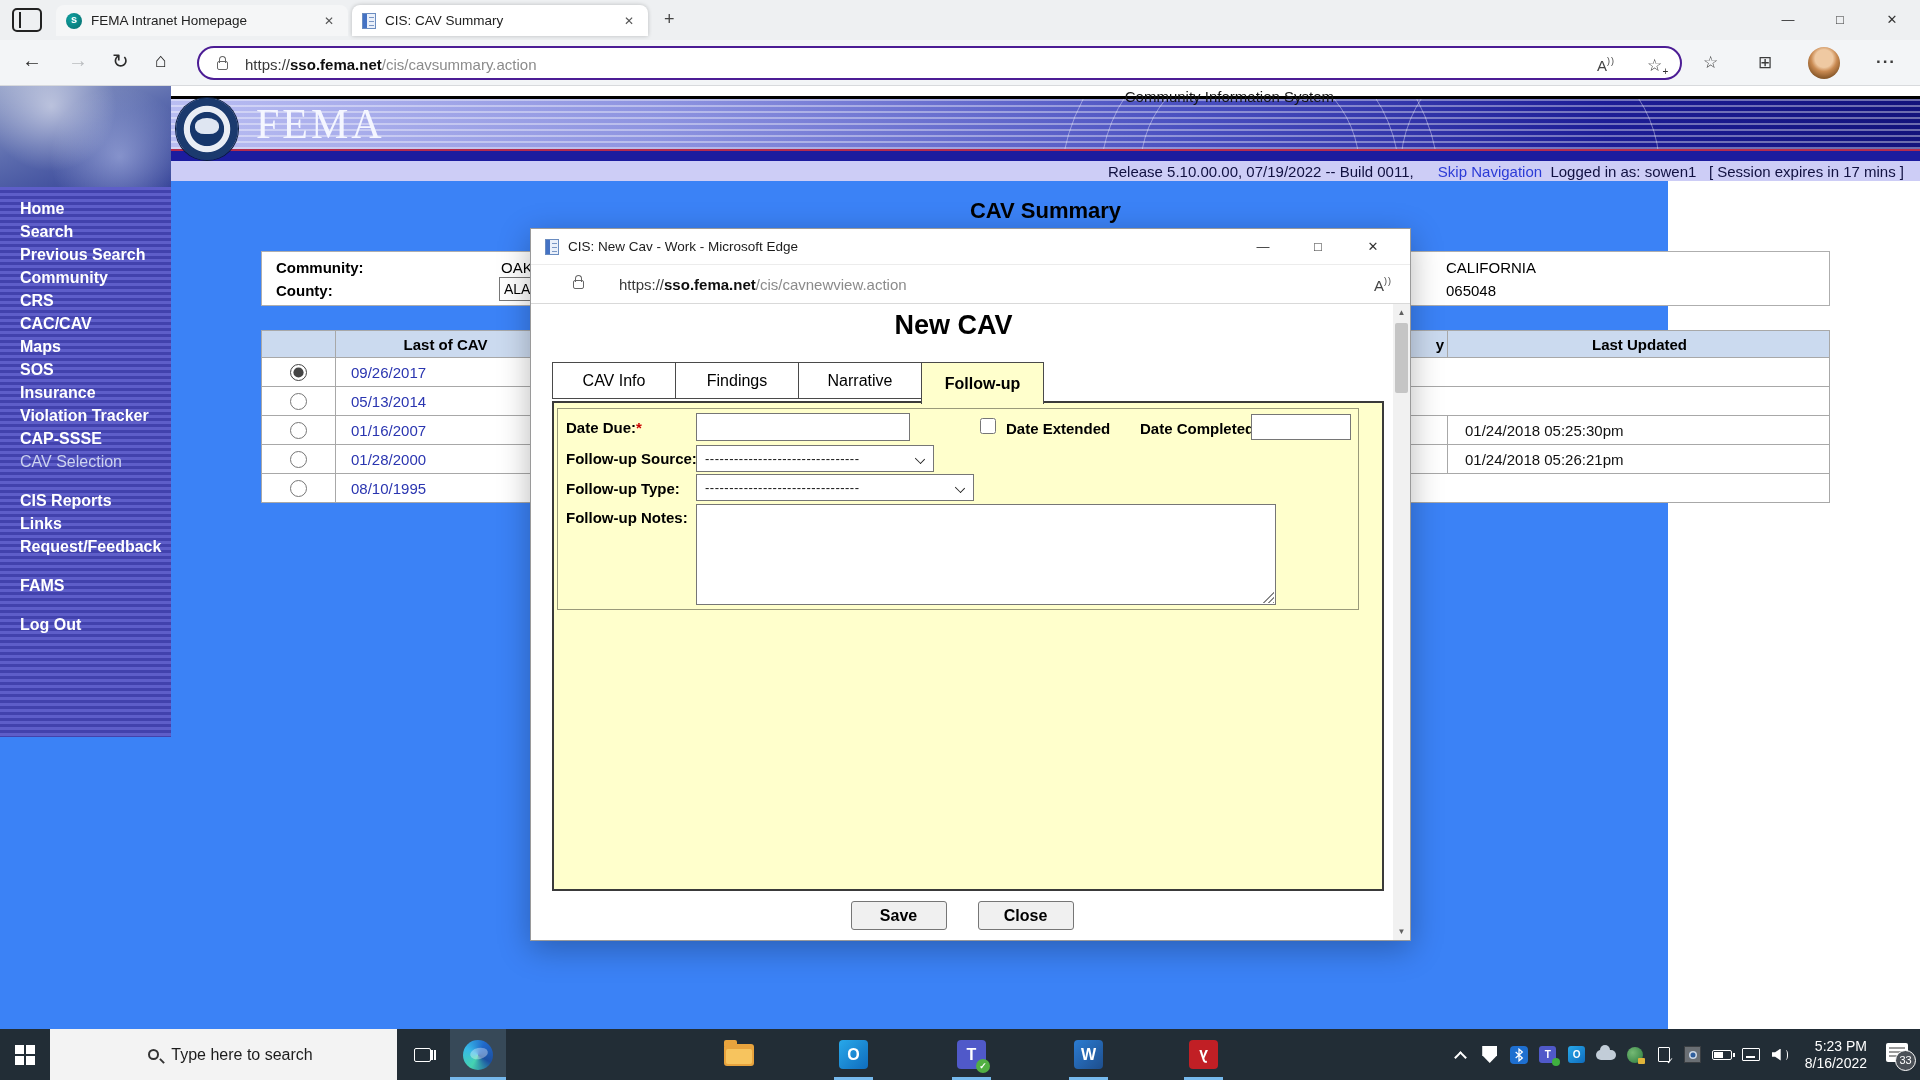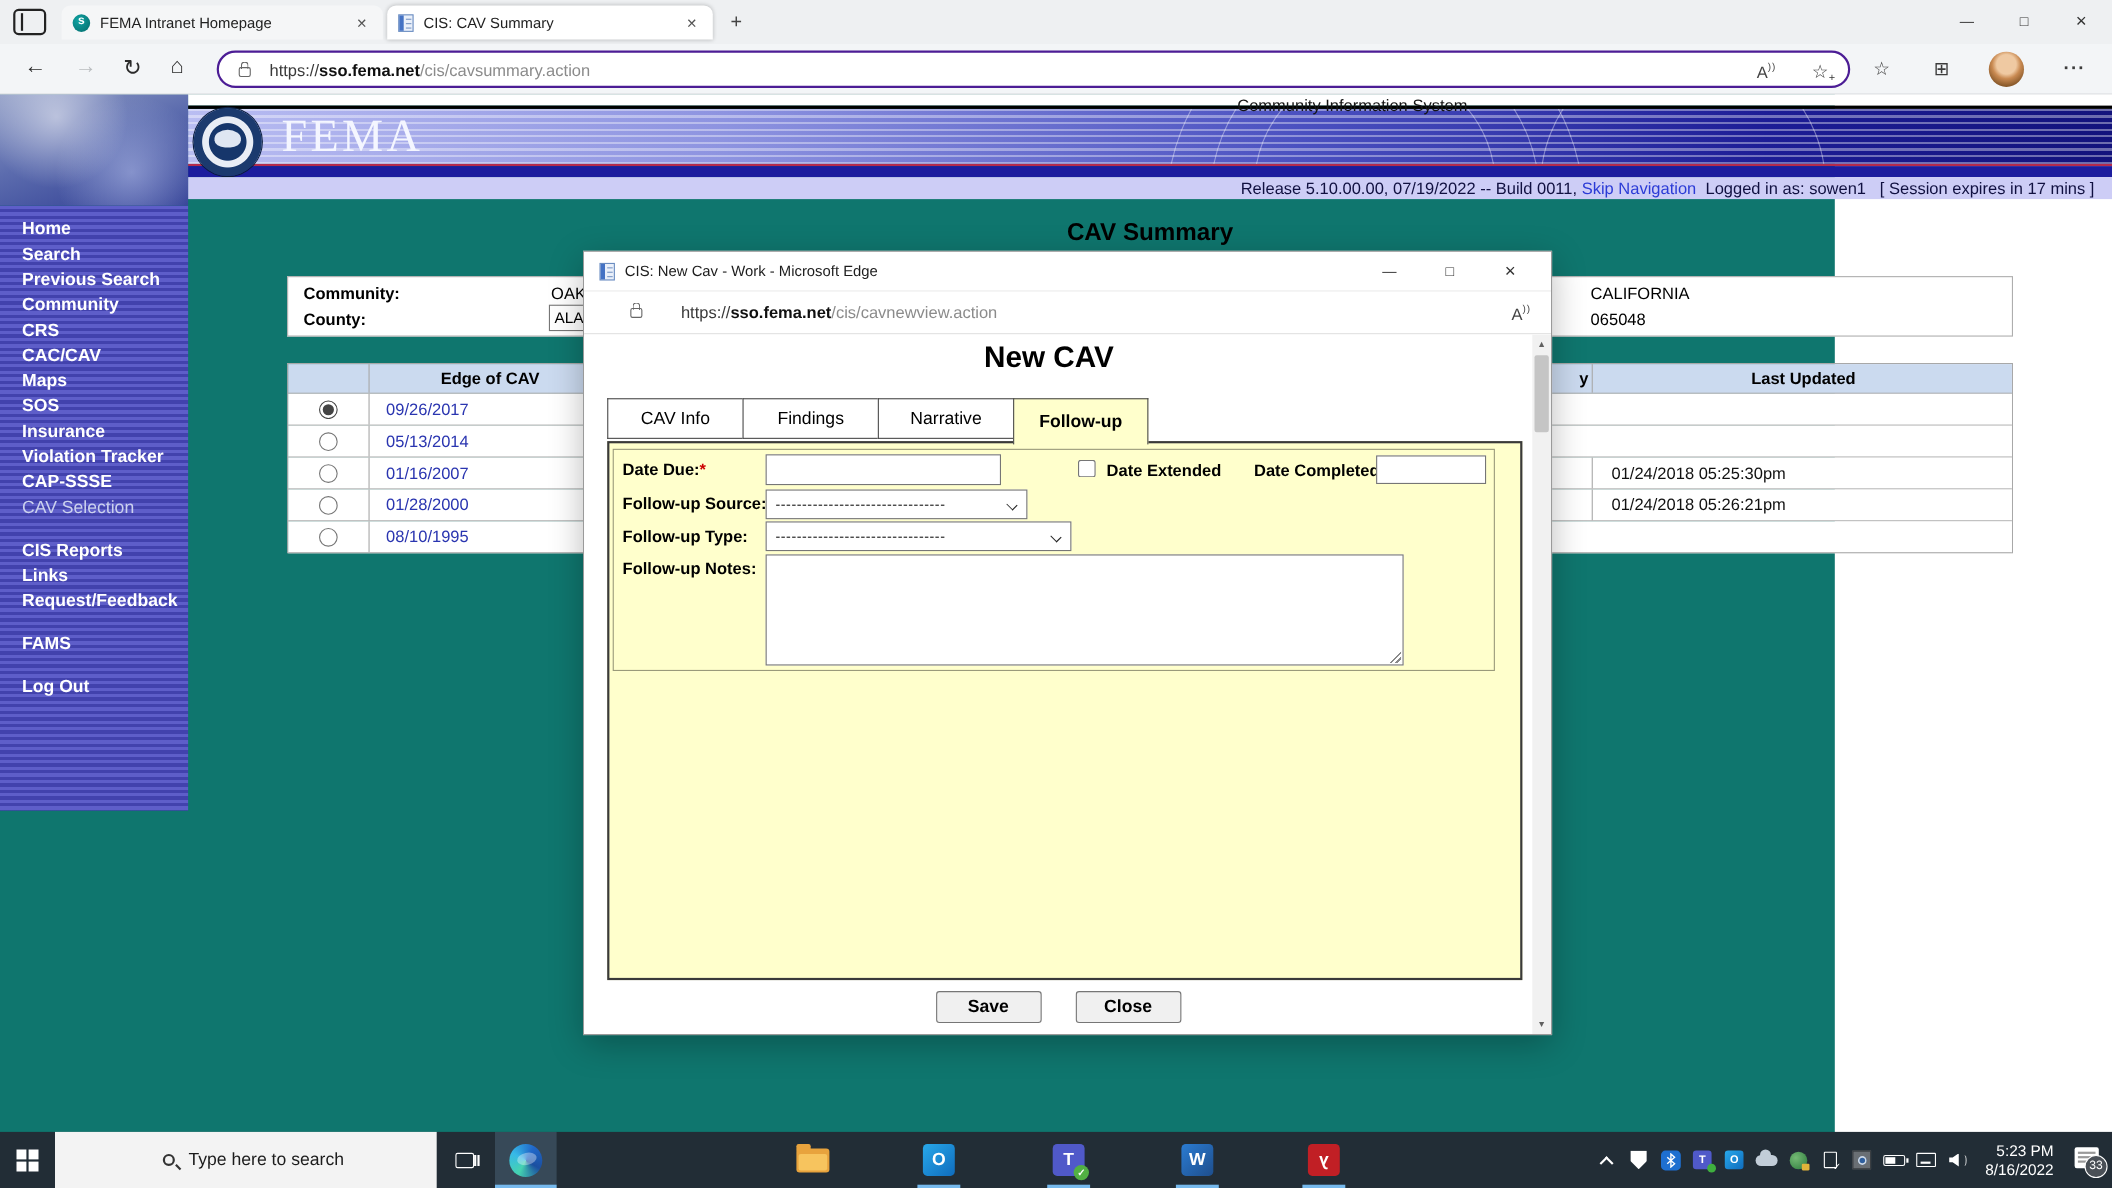--- a/index.html
+++ b/index.html
@@ -1,17 +1,17 @@
 <!DOCTYPE html>
 <html><head>
 <meta charset="utf-8">
 <style>
   * { margin:0; padding:0; box-sizing:border-box; }
   html,body { width:1920px; height:1080px; overflow:hidden; font-family:"Liberation Sans", sans-serif; }
-  .screen { position:relative; width:1668px; height:1080px; background:#0f766e; }
+  .screen { position:relative; width:1668px; height:1080px; background:#3b82f6; }
   .abs { position:absolute; }
 
   
   .tabbar { left:0; top:0; width:1920px; height:40px; background:#eef0f2; }
   .vtabs-btn { left:12px; top:8px; width:30px; height:24px; border:2px solid #222; border-radius:5px; }
   .vtabs-btn::before { content:""; position:absolute; left:5px; top:2px; bottom:2px; width:2px; background:#222; }
   .tab { top:5px; height:31px; border-radius:8px 8px 0 0; display:flex; align-items:center; padding:0 10px; }
   .tab.inactive { left:56px; width:292px; background:#f5f6f7; }
   .tab.active { left:352px; width:296px; background:#ffffff; box-shadow:0 0 4px rgba(0,0,0,.22); }
   .tab-title { font-size:13.5px; color:#222; margin-left:9px; flex:1; white-space:nowrap; overflow:hidden; }
@@ -50,21 +50,21 @@
   .sb-item.muted { color:#ccd2ee; font-weight:400; }
   .banner-gap { left:171px; top:86px; width:1749px; height:10px; background:#fff; }
   .banner { left:171px; top:96px; width:1749px; height:53px; overflow:hidden; border-top:3px solid #000;
      background:repeating-linear-gradient(180deg, rgba(255,255,255,.38) 0 2px, rgba(255,255,255,0) 2px 6px),
                 linear-gradient(90deg, #b9bdf2 0%, #8d93e0 28%, #4a50c0 58%, #1d1d96 82%, #13137c 100%); }
   .arc { position:absolute; border:1px solid rgba(255,255,255,.4); border-radius:50%; }
   .crimson { left:171px; top:149px; width:1749px; height:2px; background:#b42a4d; }
   .navybar { left:171px; top:151px; width:1749px; height:10px; background:#1c1c9e; }
   .release { left:171px; top:161px; width:1749px; height:20px; background:#cdcdf6; font-size:15px; color:#101040;
      display:flex; align-items:center; justify-content:flex-end; padding-right:16px; white-space:nowrap; }
-  .release a { color:#2b3bd6; text-decoration:none; }
+  .release a { color:#2b3bd6; text-decoration:none;margin-left:20px; }
   .cis-title { top:88px; right:334px; font-size:15px; color:#151515; z-index:5; }
   .seal { left:176px; top:98px; width:62px; height:62px; border-radius:50%; z-index:6;
      background:radial-gradient(circle, #16366b 0 38%, #e9edf5 40% 52%, #1b3a6e 54% 100%); box-shadow:0 0 0 1px #0a1d3c; }
   .seal::after { content:""; position:absolute; left:19px; top:20px; width:24px; height:16px; border-radius:50% 50% 40% 40%; background:#dfe6f2; }
   .fema-word { left:256px; top:100px; font-family:"Liberation Serif", serif; font-size:42px; color:#f4f6ff; letter-spacing:3px; z-index:6; }
 
   .page-title { left:171px; top:198px; width:1749px; text-align:center; font-size:22px; font-weight:bold; color:#000; }
   .infobox { left:261px; top:251px; width:1569px; height:55px; border:1px solid #aeaeae; background:#fff; font-size:15px; }
   .ib-label { font-weight:bold; color:#000; }
   .county-sel { position:absolute; left:237px; top:25px; width:40px; height:24px; border:1px solid #777; background:#fff;
@@ -257,21 +257,21 @@
     <span class="abs" style="left:239px;top:7px">OAK</span>
     <span class="abs ib-label" style="left:14px;top:30px">County:</span>
     <span class="county-sel">ALA</span>
     <span class="abs" style="left:1184px;top:7px">CALIFORNIA</span>
     <span class="abs" style="left:1184px;top:30px">065048</span>
   </div>
 
   <div class="abs cavtable" id="cavtable">
     <div class="trow thead">
       <div></div>
-      <div>Edge of CAV</div>
+      <div>Last of CAV</div>
       <div class="h-partial">y</div>
       <div>Last Updated</div>
     </div>
   <div class="trow">
         <div class="cell-radio">
           <input type="radio" name="cav-row" checked="" style="">
         </div>
         <div class="cell-date">09/26/2017</div>
         <div></div>
       </div>

